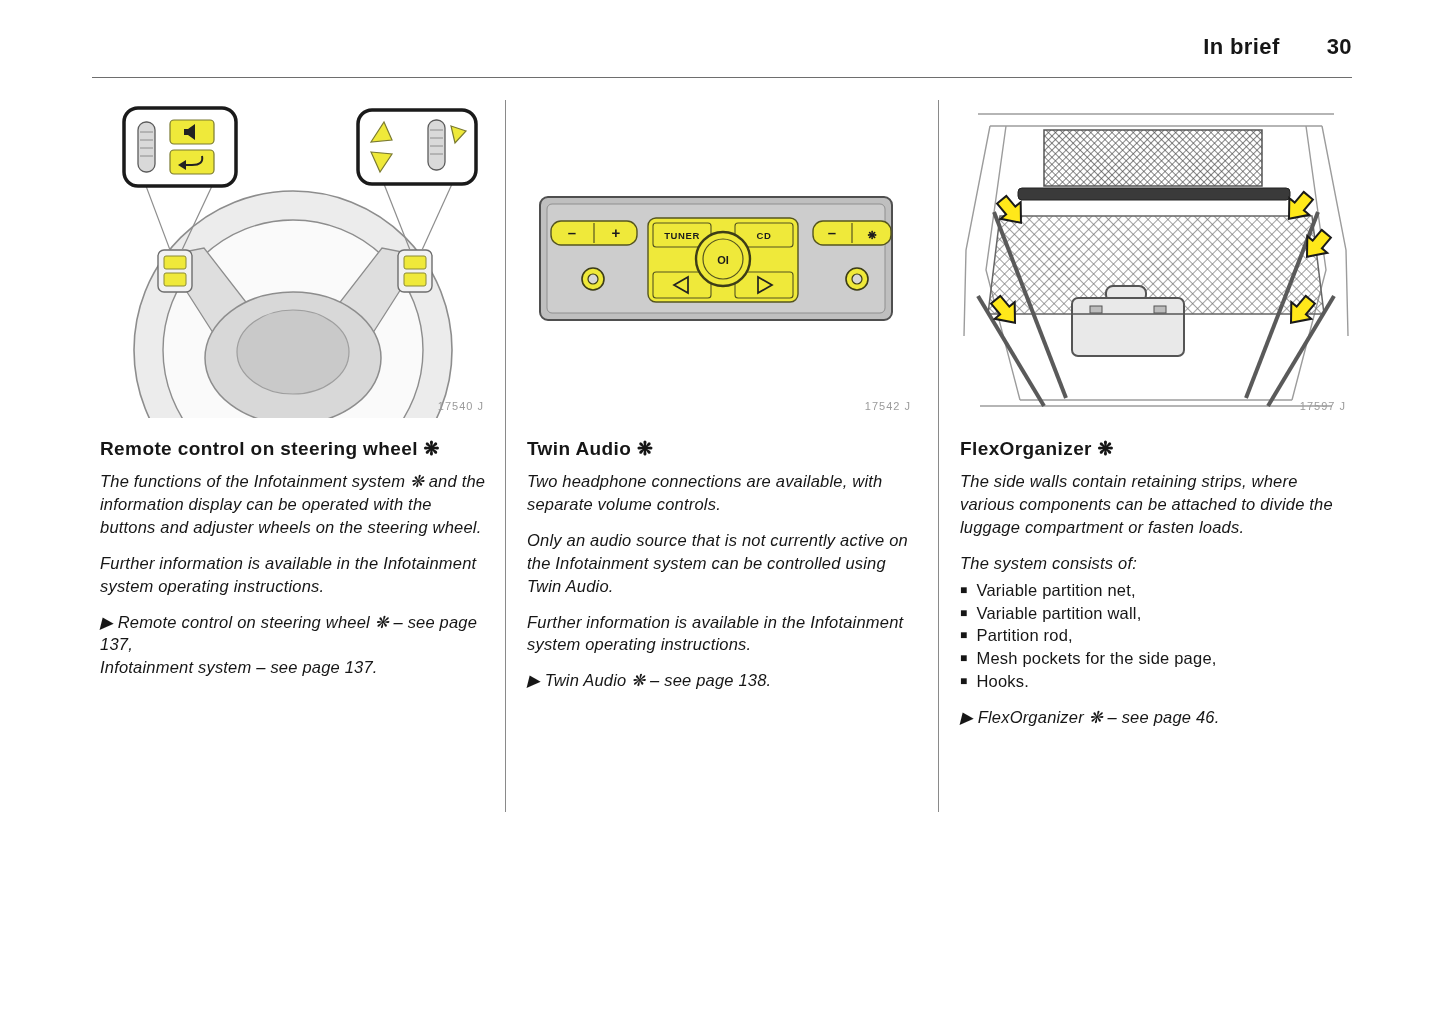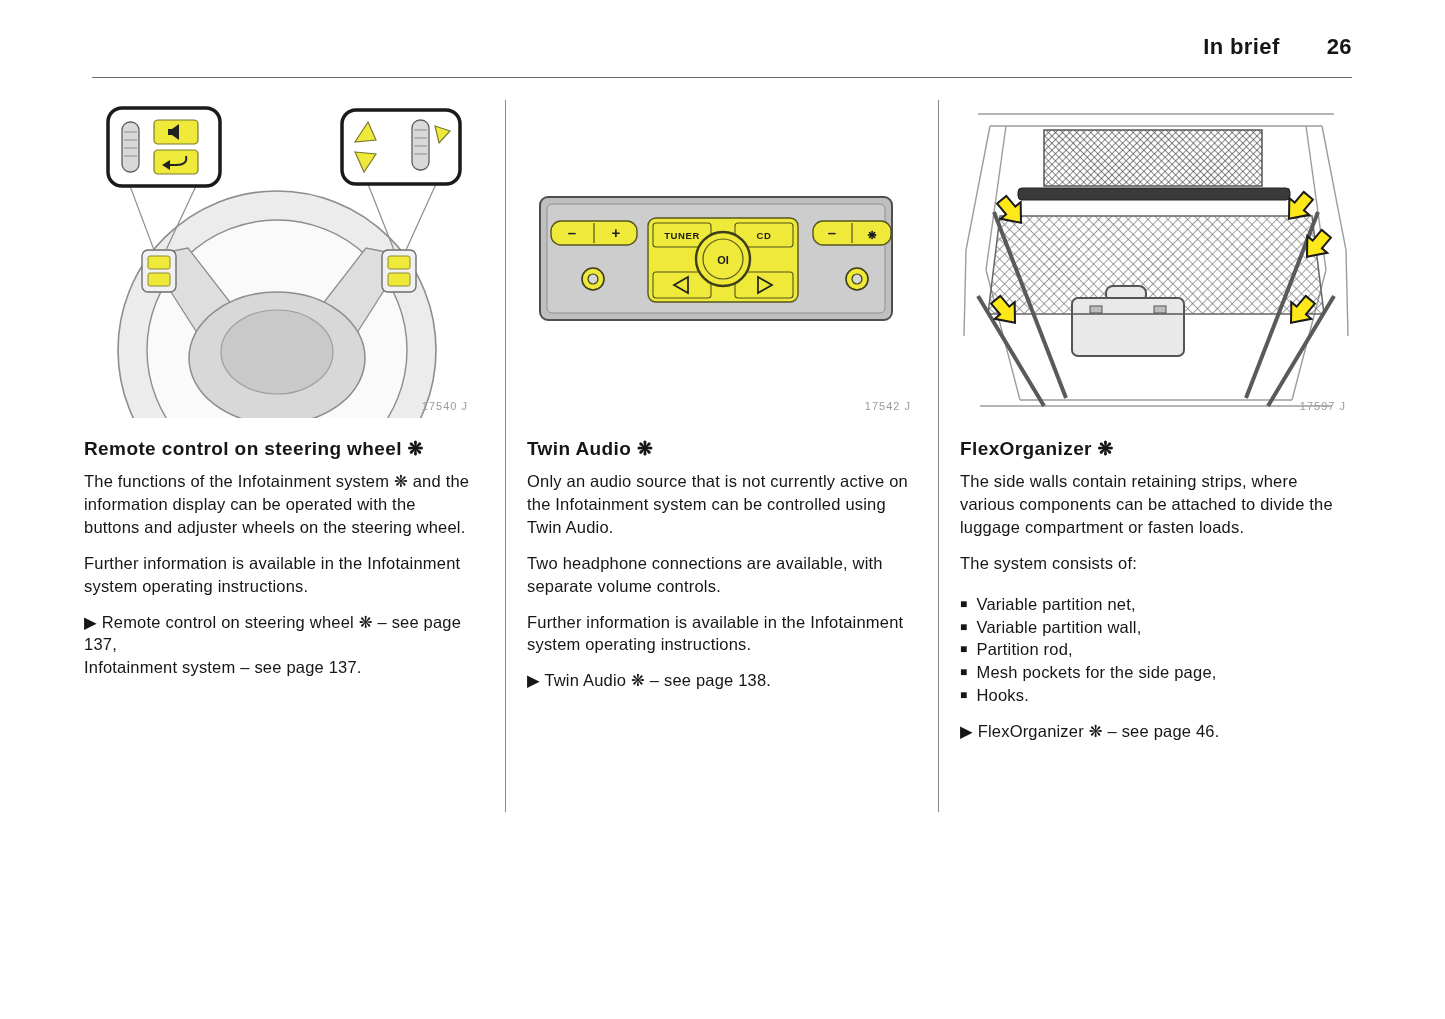--- a/index.html
+++ b/index.html
@@ -16,41 +16,41 @@
   .page-header {
     position:absolute; top:34px; right:93px;
     display:flex; align-items:baseline; gap:47px;
     font-weight:bold; font-size:22px; letter-spacing:0.4px;
   }
   .header-rule {
     position:absolute; top:77px; left:92px; width:1260px; height:1px;
     background:#6e6e6e;
   }
   .col { position:absolute; top:100px; width:390px; }
-  .col-1 { left:84px; }
+  .col-1 { left:100px; }
   .col-2 { left:527px; }
   .col-3 { left:960px; width:392px; }
   .divider { position:absolute; top:100px; width:1px; height:878px; background:#8a8a8a; }
   .divider-1 { left:505px; }
   .divider-2 { left:938px; }
 
   .figure { position:relative; width:100%; height:318px; }
   .figsvg { display:block; width:100%; height:318px; }
   .fig-label {
     position:absolute; right:6px; bottom:6px;
     font-size:11px; color:#9b9b9b; letter-spacing:1px;
   }
 
   h2 {
     font-size:19px; font-weight:bold; letter-spacing:0.4px;
     line-height:1.26; margin:19px 0 9px 0;
   }
   p.body {
     font-size:16.5px; line-height:1.39; letter-spacing:0.2px;
-    margin:0 0 13px 0; white-space:pre-line;
+    margin:0 0 13px 0; white-space:pre-line;font-style:italic;
   }
   ul.bullets { list-style:none; margin:0 0 13px 0; }
   ul.bullets li {
     display:flex; gap:9px; font-size:16.5px; line-height:1.39; letter-spacing:0.2px;
   }
   ul.bullets .bullet-marker { font-size:12px; padding-top:3px; }
 
   
   .svgt {
     font-family:"Liberation Sans", sans-serif;
@@ -59,21 +59,21 @@
   .svgt.small { font-size:9.5px; letter-spacing:0.6px; }
   .svgt.tiny  { font-size:11px; }
 </style>
 </head>
 <body>
 
 <div class="page">
 
   <header class="page-header">
     <span>In brief</span>
-    <span>26</span>
+    <span>30</span>
   </header>
   <div class="header-rule"></div>
 
   <section class="col col-1">
     <div class="figure">
       <svg class="figsvg" viewBox="0 0 390 318">
 
         <circle cx="193" cy="250" r="159" fill="#ececec" stroke="#8d8d8d" stroke-width="1.6"></circle>
         <circle cx="193" cy="250" r="130" fill="#fafafa" stroke="#8d8d8d" stroke-width="1.4"></circle>
 
@@ -176,22 +176,22 @@
           <circle cx="66" cy="179" r="5" fill="#d7d7d7" stroke="#3d3d17" stroke-width="1.2"></circle>
         </g>
         <g>
           <circle cx="330" cy="179" r="11" fill="#efe93a" stroke="#3d3d17" stroke-width="1.6"></circle>
           <circle cx="330" cy="179" r="5" fill="#d7d7d7" stroke="#3d3d17" stroke-width="1.2"></circle>
         </g>
       </svg>
       <span class="fig-label">17542 J</span>
     </div>
     <h2>Twin Audio ❋</h2>
+    <p class="body">Two headphone connections are available, with separate volume controls.</p>
     <p class="body">Only an audio source that is not currently active on the Infotainment system can be controlled using Twin Audio.</p>
-    <p class="body">Two headphone connections are available, with separate volume controls.</p>
     <p class="body">Further information is available in the Infotainment system operating instructions.</p>
     <p class="body">▶ Twin Audio ❋ – see page 138.</p>
   </section>
 
   <div class="divider divider-2"></div>
 
   <section class="col col-3">
     <div class="figure">
       <svg class="figsvg" viewBox="0 0 392 318">
         <defs>
@@ -241,21 +241,21 @@
           <polygon points="-6,-16 6,-16 6,-2 13,-2 0,14 -13,-2 -6,-2" transform="translate(46,212) rotate(-40)"></polygon>
           <polygon points="-6,-16 6,-16 6,-2 13,-2 0,14 -13,-2 -6,-2" transform="translate(338,108) rotate(40)"></polygon>
           <polygon points="-6,-16 6,-16 6,-2 13,-2 0,14 -13,-2 -6,-2" transform="translate(356,146) rotate(40)"></polygon>
           <polygon points="-6,-16 6,-16 6,-2 13,-2 0,14 -13,-2 -6,-2" transform="translate(340,212) rotate(40)"></polygon>
         </g>
       </svg>
       <span class="fig-label">17597 J</span>
     </div>
     <h2>FlexOrganizer ❋</h2>
     <p class="body">The side walls contain retaining strips, where various components can be attached to divide the luggage compartment or fasten loads.</p>
-    <p class="body" style="margin-bottom:18px">The system consists of:</p>
+    <p class="body" style="margin-bottom:4px">The system consists of:</p>
     <ul class="bullets">
       <li>
         <span class="bullet-marker">■</span>
         <span>Variable partition net,</span>
       </li>
       <li>
         <span class="bullet-marker">■</span>
         <span>Variable partition wall,</span>
       </li>
       <li>

